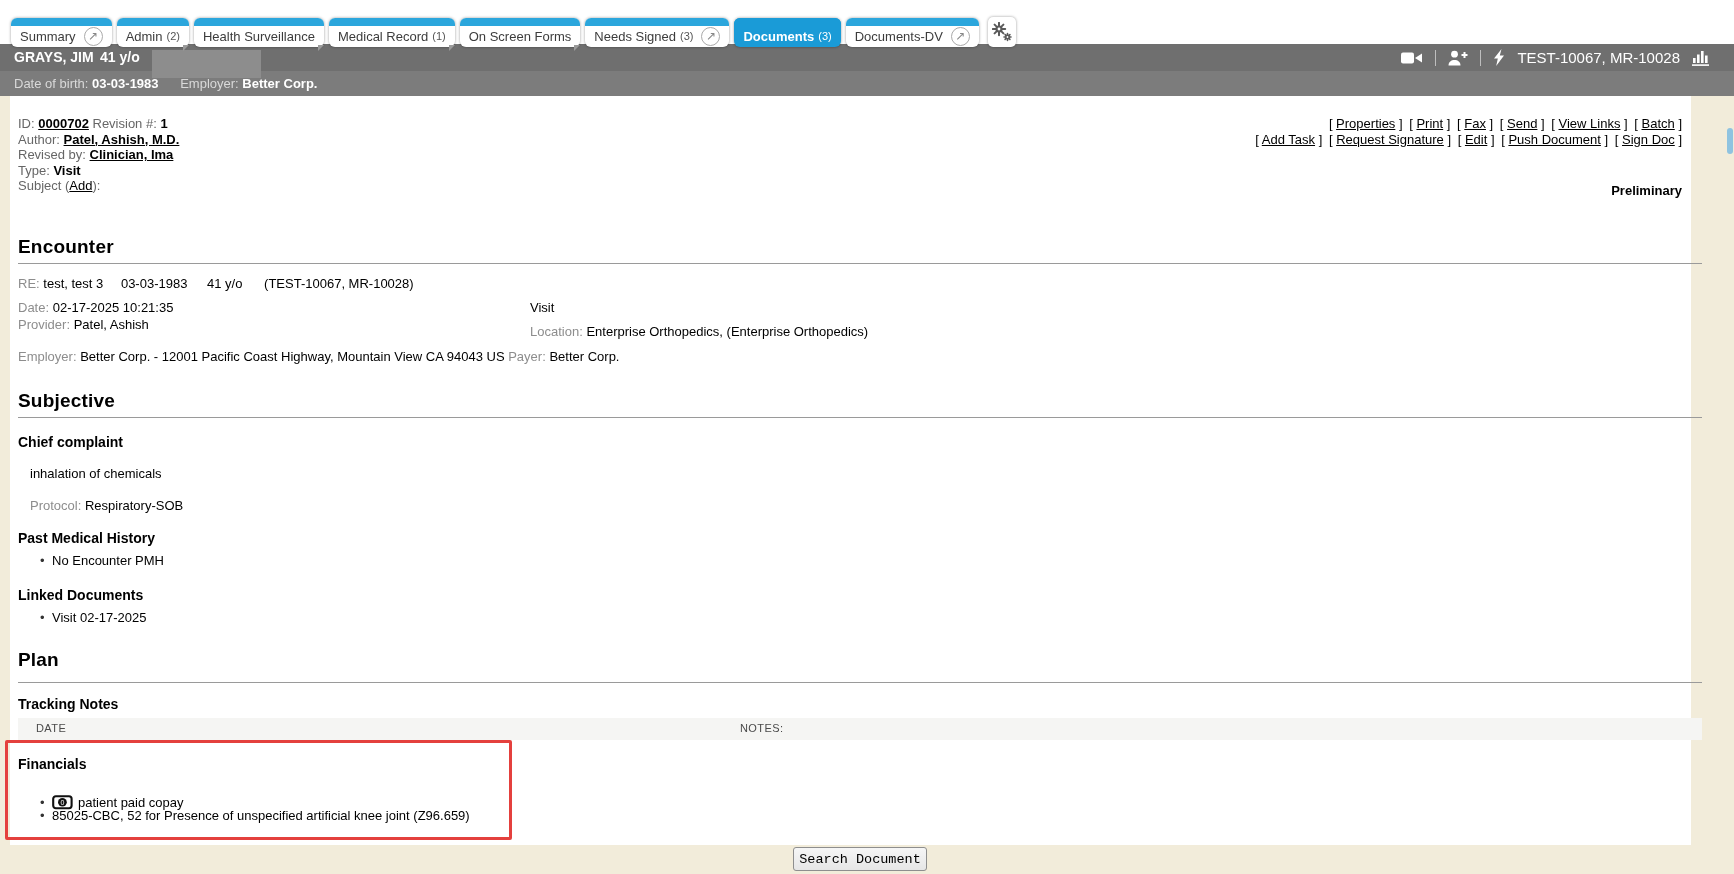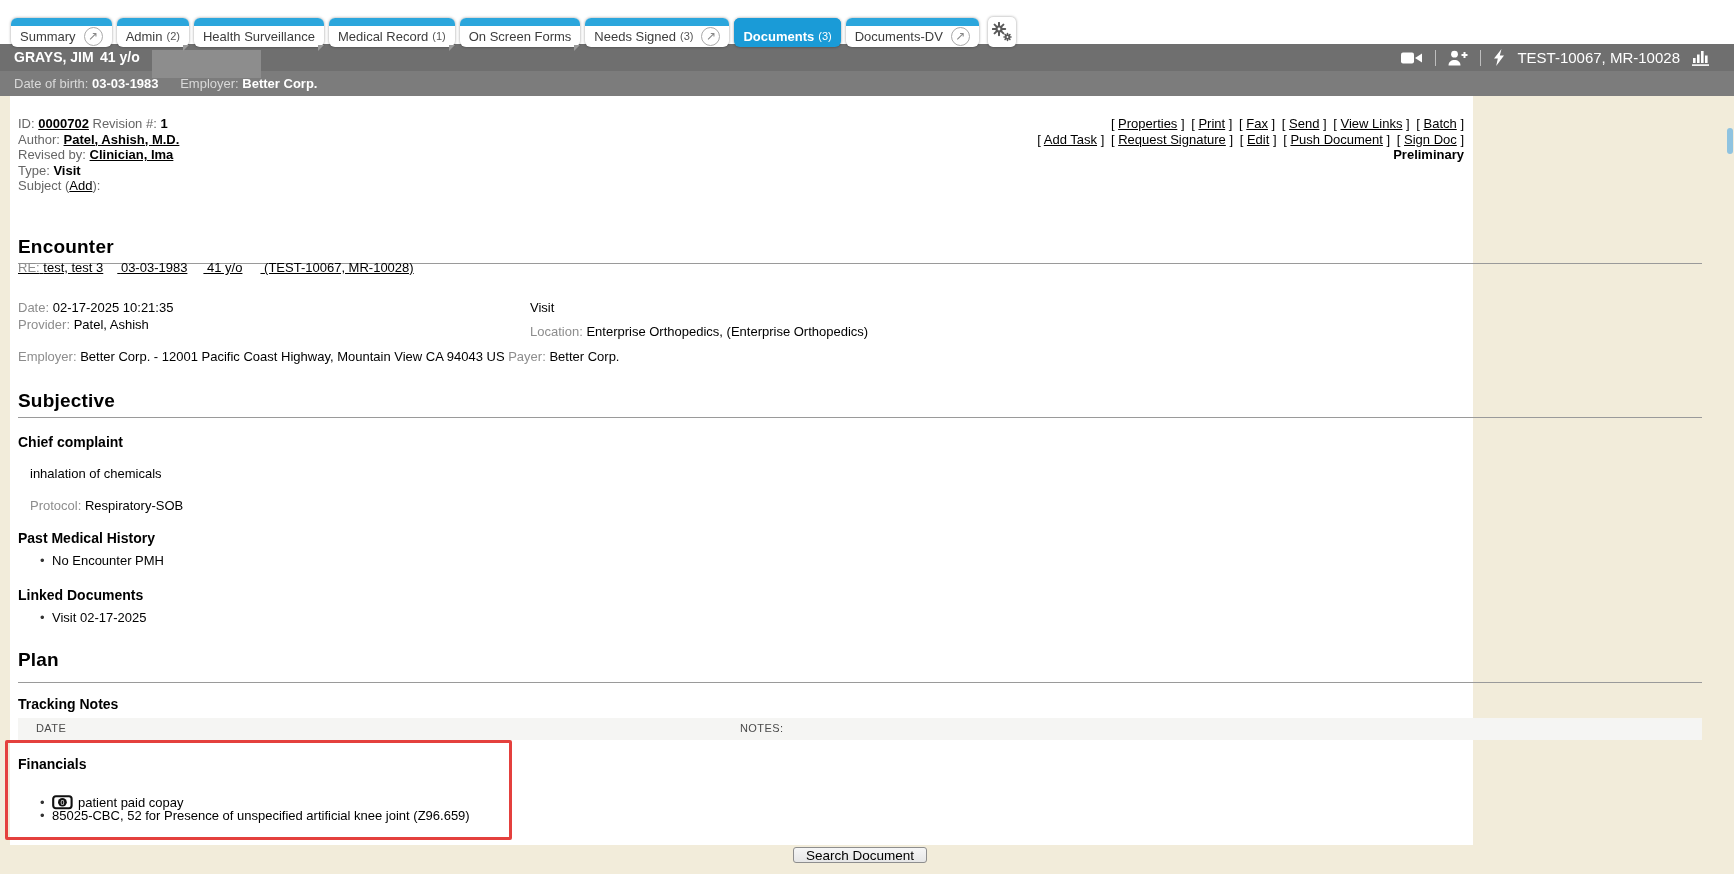--- a/index.html
+++ b/index.html
@@ -50,50 +50,50 @@
   .ghostbox { position:absolute; left:152px; top:50px; width:109px; height:28px; background:#8d8d8d; z-index:25; }
   .bar-icons { position:absolute; right:22px; top:0; height:27px; display:flex; align-items:center; gap:12px; }
   .vdiv { width:1px; height:16px; background:rgba(255,255,255,.55); }
   .rec-ids { color:#fff; font-size:15px; white-space:nowrap; }
   .bicon { display:flex; align-items:center; cursor:pointer; }
   .bar2 { position:absolute; left:0; top:71px; width:1734px; height:25px; background:#7c7c7c; z-index:20; }
   .bar2 .row { position:absolute; left:14px; line-height:25px; font-size:13px; }
   .bar2 .blabel { color:#d9d9d9; }
   .bar2 .bval { color:#fff; font-weight:bold; margin-right:18px; }
   
-  .page { position:absolute; left:10px; top:96px; width:1463px; height:749px; background:#fff; }
+  .page { position:absolute; left:10px; top:96px; width:1681px; height:749px; background:#fff; }
   .abs { position:absolute; }
   .glabel { color:#8d8d8d; }
   .dlabel { color:#666; }
   .bval2 { font-weight:bold; color:#000; }
   .ulink { color:#000; text-decoration:underline; cursor:pointer; }
   .hdr-left { left:8px; top:20px; font-size:13px; line-height:15.5px; }
   .hdr-mid { left:518px; top:20px; font-size:13px; line-height:15.5px; }
   .hdr-right { right:9px; top:20px; font-size:13px; line-height:15.5px; text-align:right; }
   .action { margin-left:3px; white-space:nowrap; }
   .action::before { content:"[ "; }
   .action::after { content:" ]"; }
-  .status { font-weight:bold; }
+  .status { font-weight:bold;margin-top:36px; }
   .sec-title { font-size:19px; font-weight:bold; letter-spacing:.2px; }
   .hrline { position:absolute; left:8px; width:1684px; border-top:1px solid #9a9a9a; }
   .row13 { font-size:13px; white-space:nowrap; }
   .subhead { font-size:14px; font-weight:bold; }
   .dot { display:inline-block; width:12px; color:#333; }
   .dot::before { content:"\2022"; }
   .thead-row { left:8px; width:1684px; height:22px; background:#f5f5f3; }
   .thead-cell { position:absolute; top:4px; font-size:11px; color:#4a4a4a; letter-spacing:.4px; }
   .redbox {
     position:absolute; left:5px; top:740px; width:507px; height:100px;
     border:3px solid #e4403d; border-radius:2px; z-index:15; pointer-events:none;
   }
   .footer-strip { position:absolute; left:0; top:845px; width:1734px; height:29px; background:#f2ecda; }
   .search-btn {
-    position:absolute; left:793px; top:847px; width:134px; height:16px;
+    position:absolute; left:793px; top:847px; width:134px; height:24px;
     background:linear-gradient(#f6f6f6,#e6e6e6); border:1px solid #8e8e8e;
-    border-radius:3px; font-family:Liberation Sans, sans-serif;
+    border-radius:3px; font-family:Liberation Mono, monospace;
     font-size:13.5px; color:#000; cursor:pointer;
   }
   .scroll-thumb { position:absolute; left:1727px; top:128px; width:6px; height:26px; background:#8fc3e0; border-radius:3px; z-index:40; cursor:grab; }
   svg { display:block; }
 </style>
 </head>
 <body>
 
 <div id="screen">
 
@@ -264,21 +264,21 @@
         <span class="action"><span class="ulink">Edit</span></span>
         <span class="action"><span class="ulink">Push Document</span></span>
         <span class="action"><span class="ulink">Sign Doc</span></span>
       </div>
       <div class="status">Preliminary</div>
     </div>
 
     <div class="abs sec-title" style="left:8px; top:140px;">Encounter</div>
     <div class="hrline" style="top:167px;"></div>
 
-    <div class="abs row13" style="left:8px; top:164px;text-decoration:underline;">
+    <div class="abs row13" style="left:8px; top:180px;">
       <span class="glabel">RE:</span>
       <span style="margin-right:14px;">test, test 3</span>
       <span style="margin-right:16px;">03-03-1983</span>
       <span style="margin-right:18px;">41 y/o</span>
       <span>(TEST-10067, MR-10028)</span>
     </div>
 
     <div class="abs row13" style="left:8px; top:204px;">
       <span class="glabel">Date:</span>
       <span>02-17-2025 10:21:35</span>

